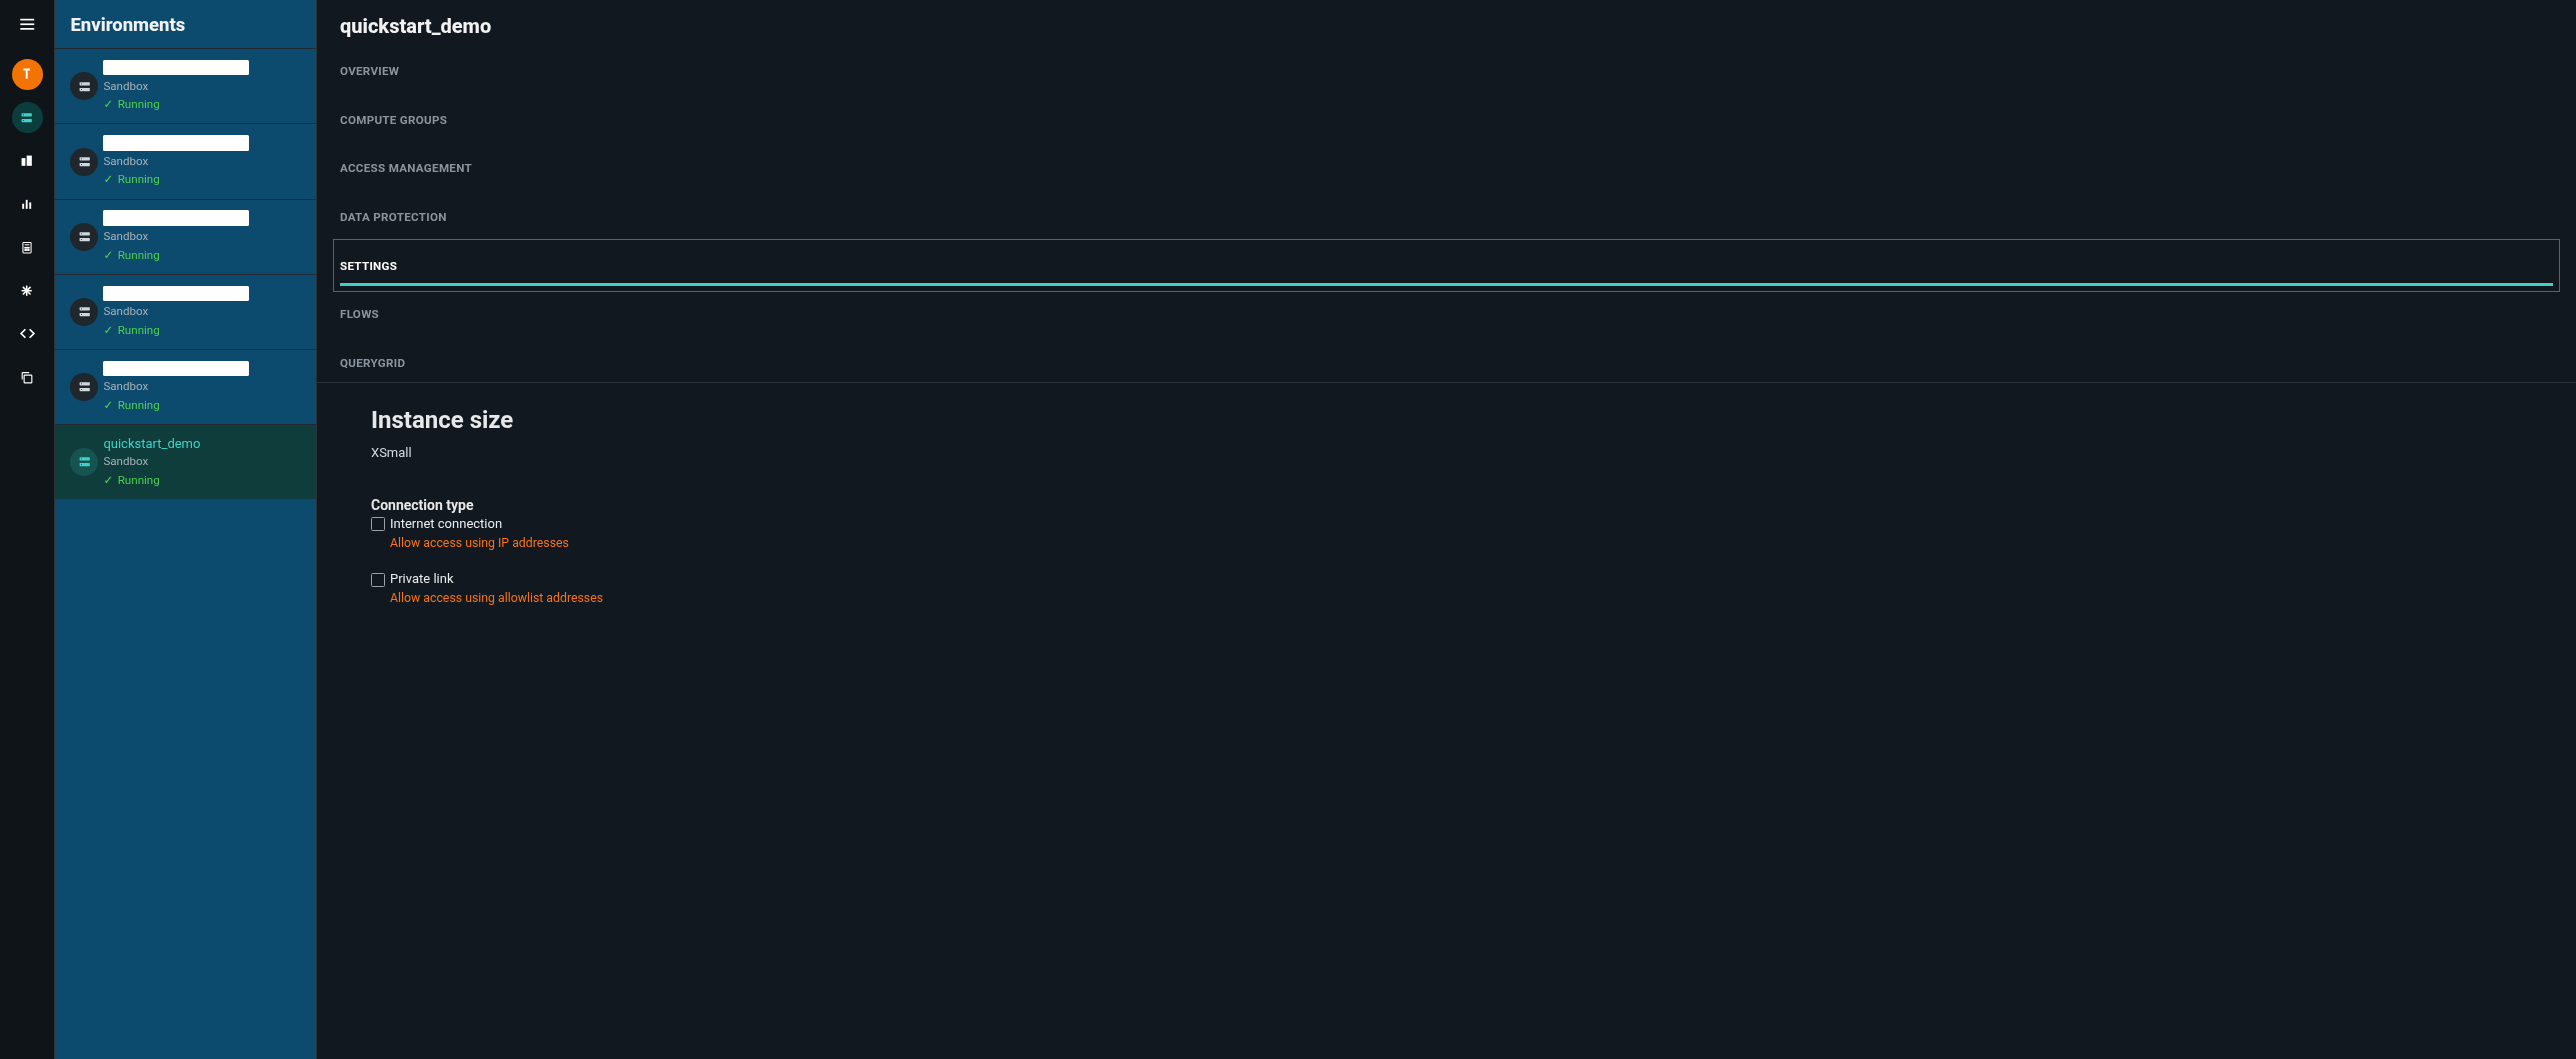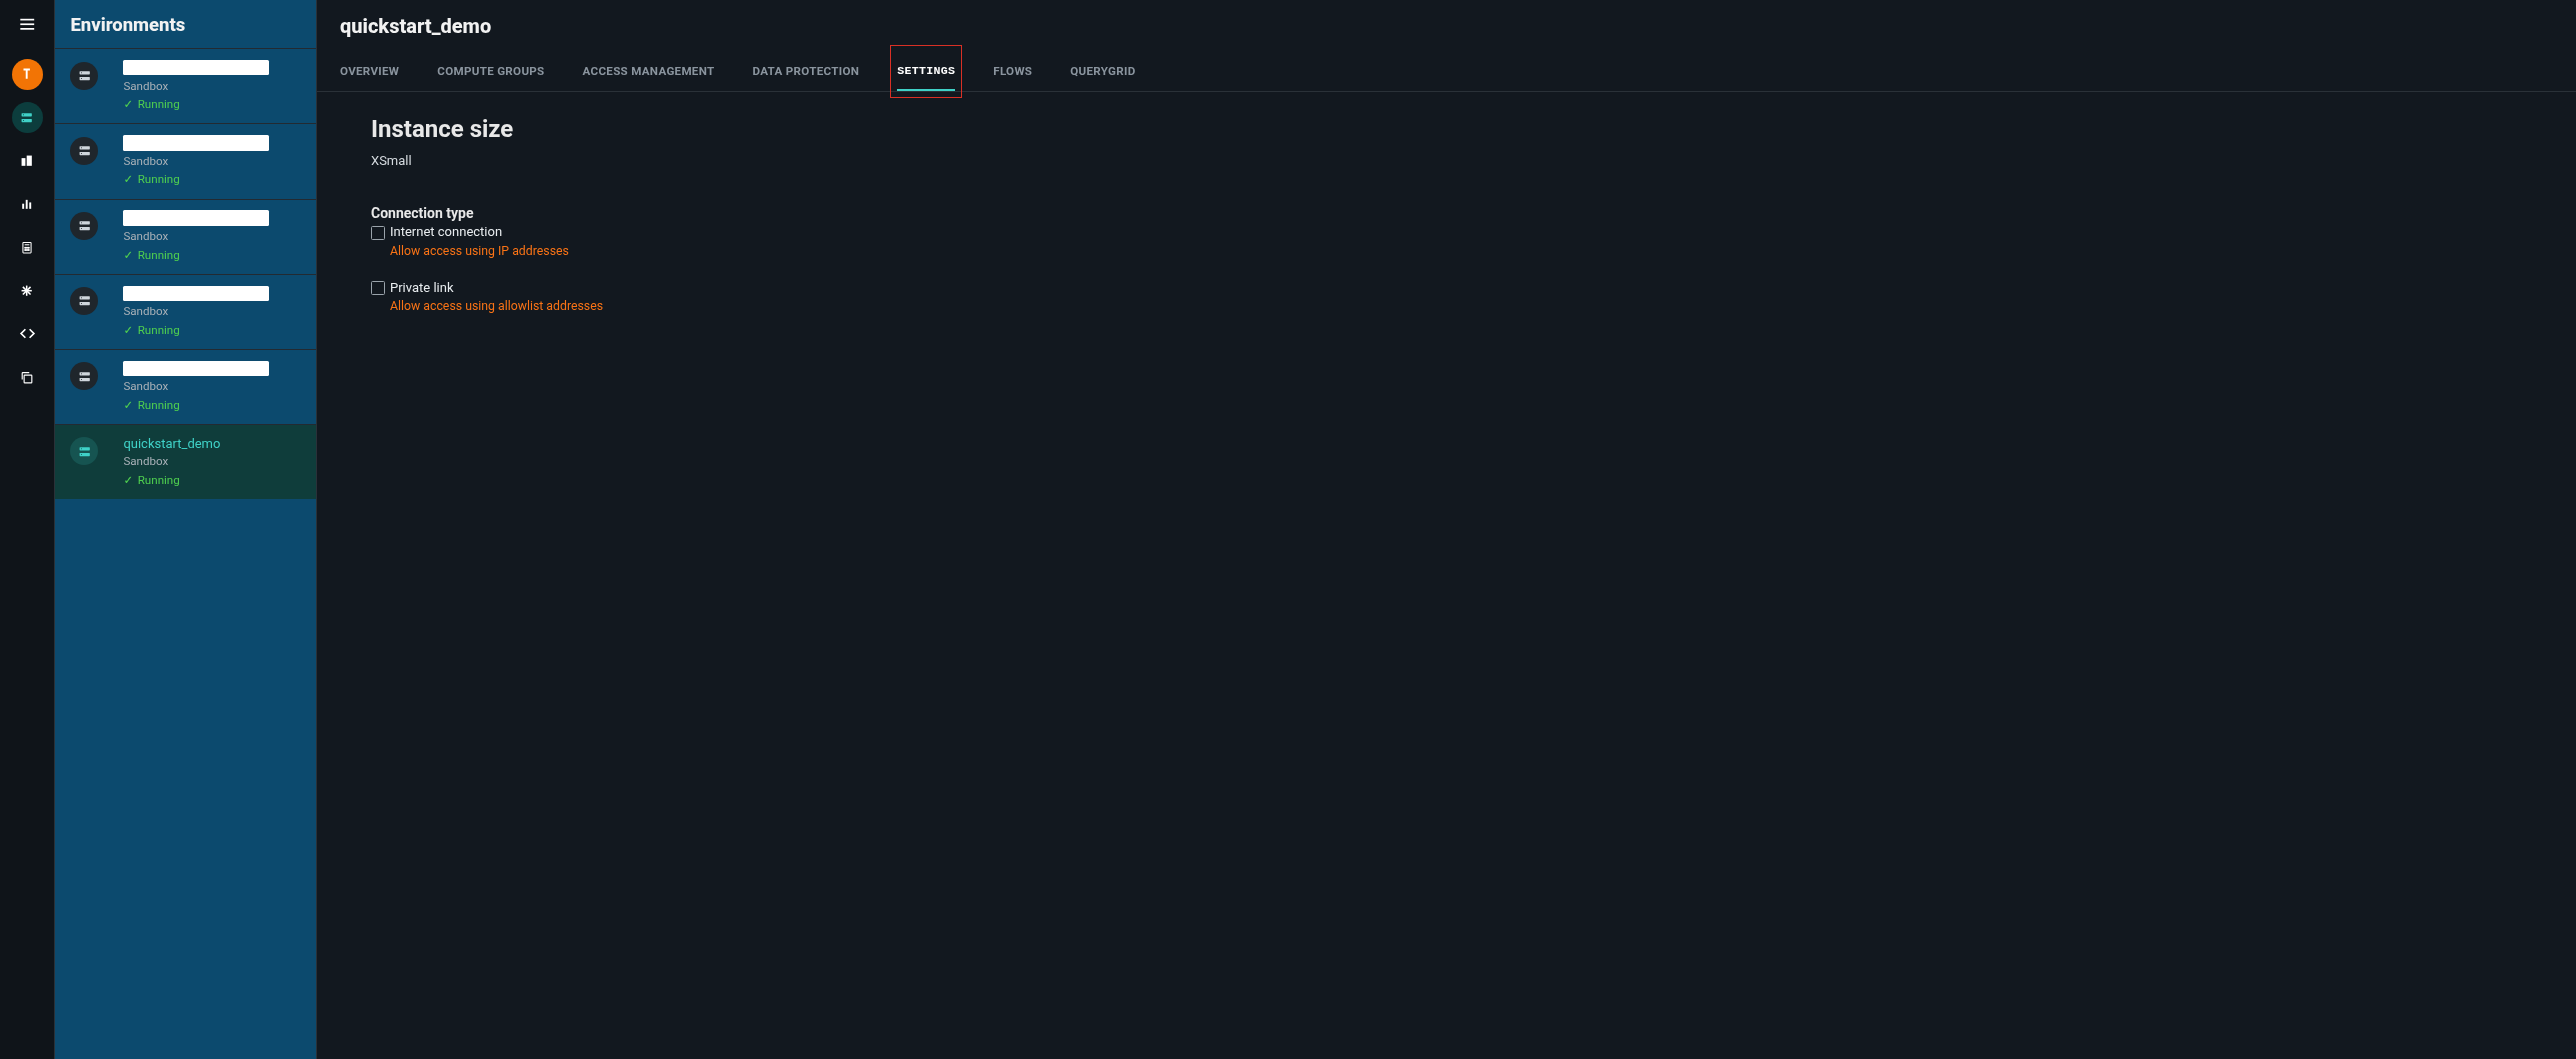--- a/index.html
+++ b/index.html
@@ -68,22 +68,22 @@
     font-size: 18.5px;
     font-weight: 800;
     color: #f2f2f2;
   }
   .env-list {
     flex: 1;
     overflow-y: auto;
   }
   .env-item {
     display: flex;
-    align-items: flex-start;
-    gap: 25px;
+    align-items: center;
+    gap: 5px;
     padding: 10.8px 15.4px 12.3px 15.4px;
     border-top: 0.8px solid #232a31;
     cursor: pointer;
   }
   .env-item.selected {
     background: #0f3d3b;
   }
   .env-icon {
     width: 28px;
     height: 28px;
@@ -133,23 +133,24 @@
     overflow: auto;
   }
   .main-title {
     padding: 14px 23px 14px 23px;
     font-size: 20px;
     font-weight: 800;
     color: #f2f2f2;
   }
   .tabs {
     display: flex;
-    gap: 38px;
+    gap: 10px;
     padding: 0 23px;
     border-bottom: 0.8px solid #2a3138;
+    flex-direction: column;
   }
   .tab {
     padding: 12.3px 0 12.3px 0;
     font-size: 11.6px;
     font-weight: 700;
     letter-spacing: 0.3px;
     color: #8a949e;
     text-transform: uppercase;
     cursor: pointer;
     position: relative;
@@ -160,21 +161,20 @@
   .tab.active::after {
     content: "";
     position: absolute;
     left: 0; right: 0; bottom: -0.8px;
     height: 2.3px;
     background: #3fd1c7;
   }
   .tab.highlighted {
     outline: 0.8px solid #d93025;
     outline-offset: 6.2px;
-    font-family: Liberation Mono, monospace;
   }
   .content {
     padding: 23px 54px;
   }
   .section-title {
     font-size: 24px;
     font-weight: 700;
     margin-bottom: 10.8px;
   }
   .value-text {

